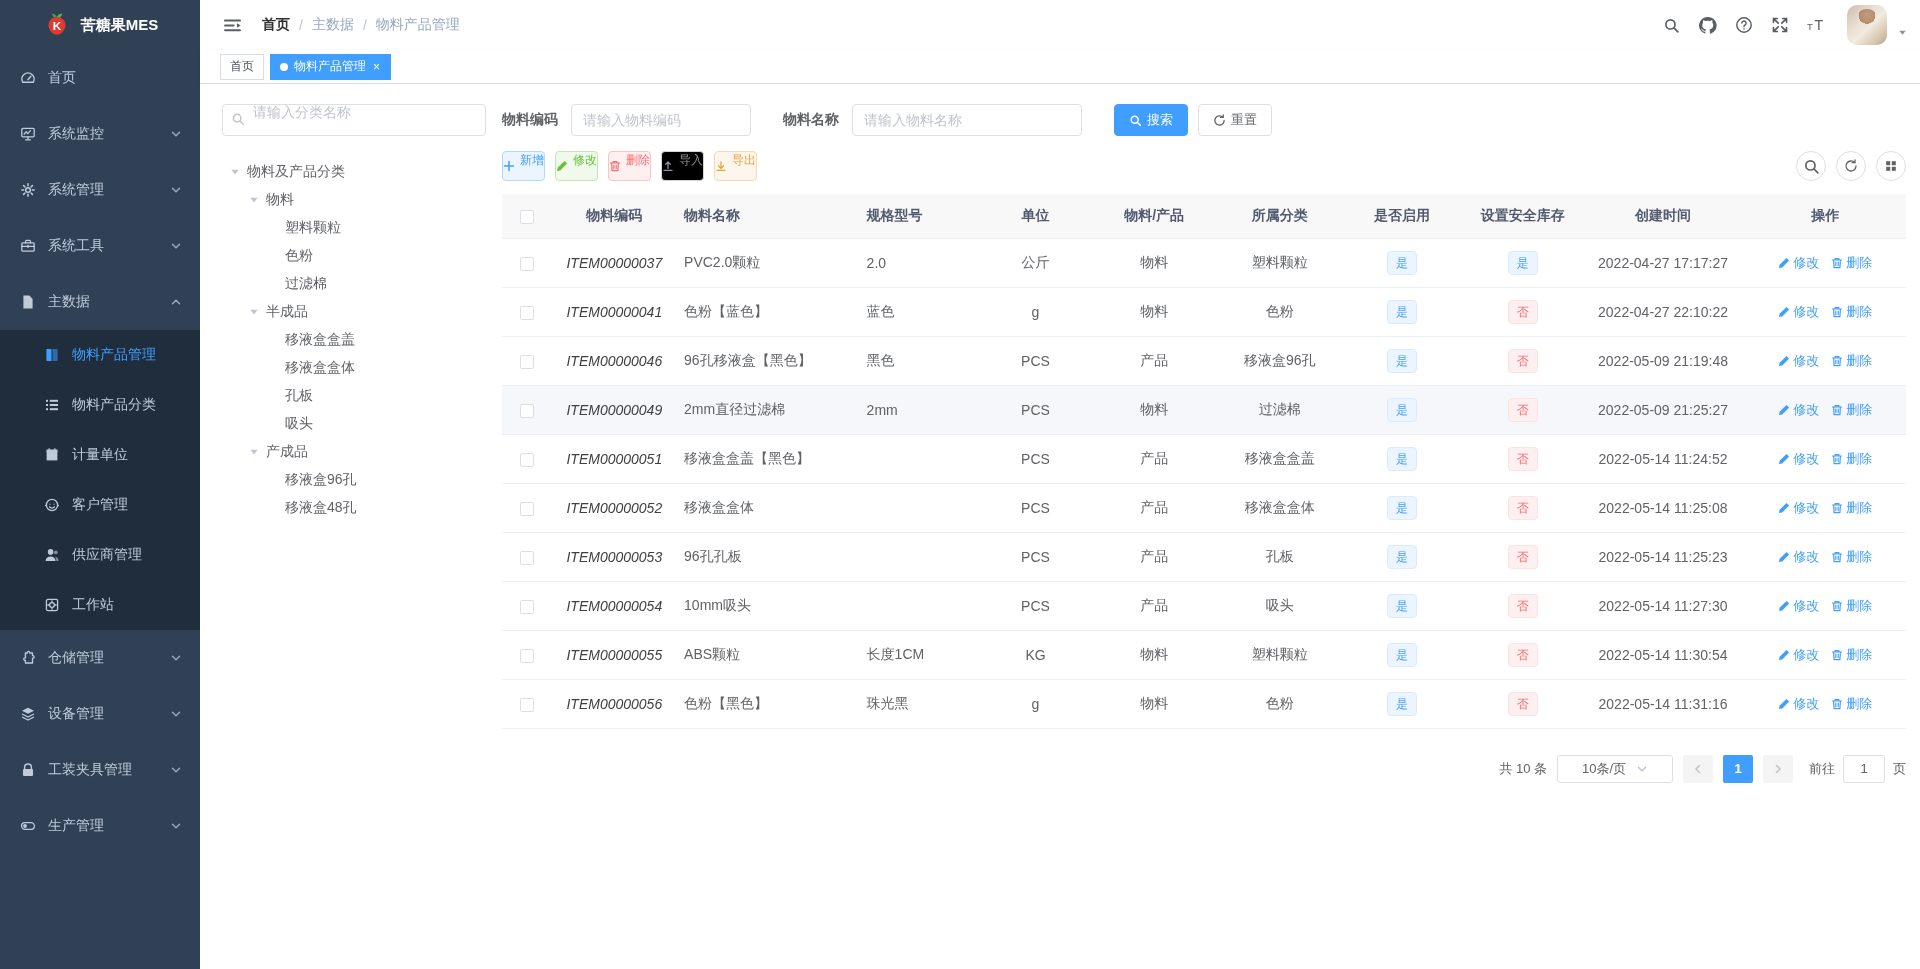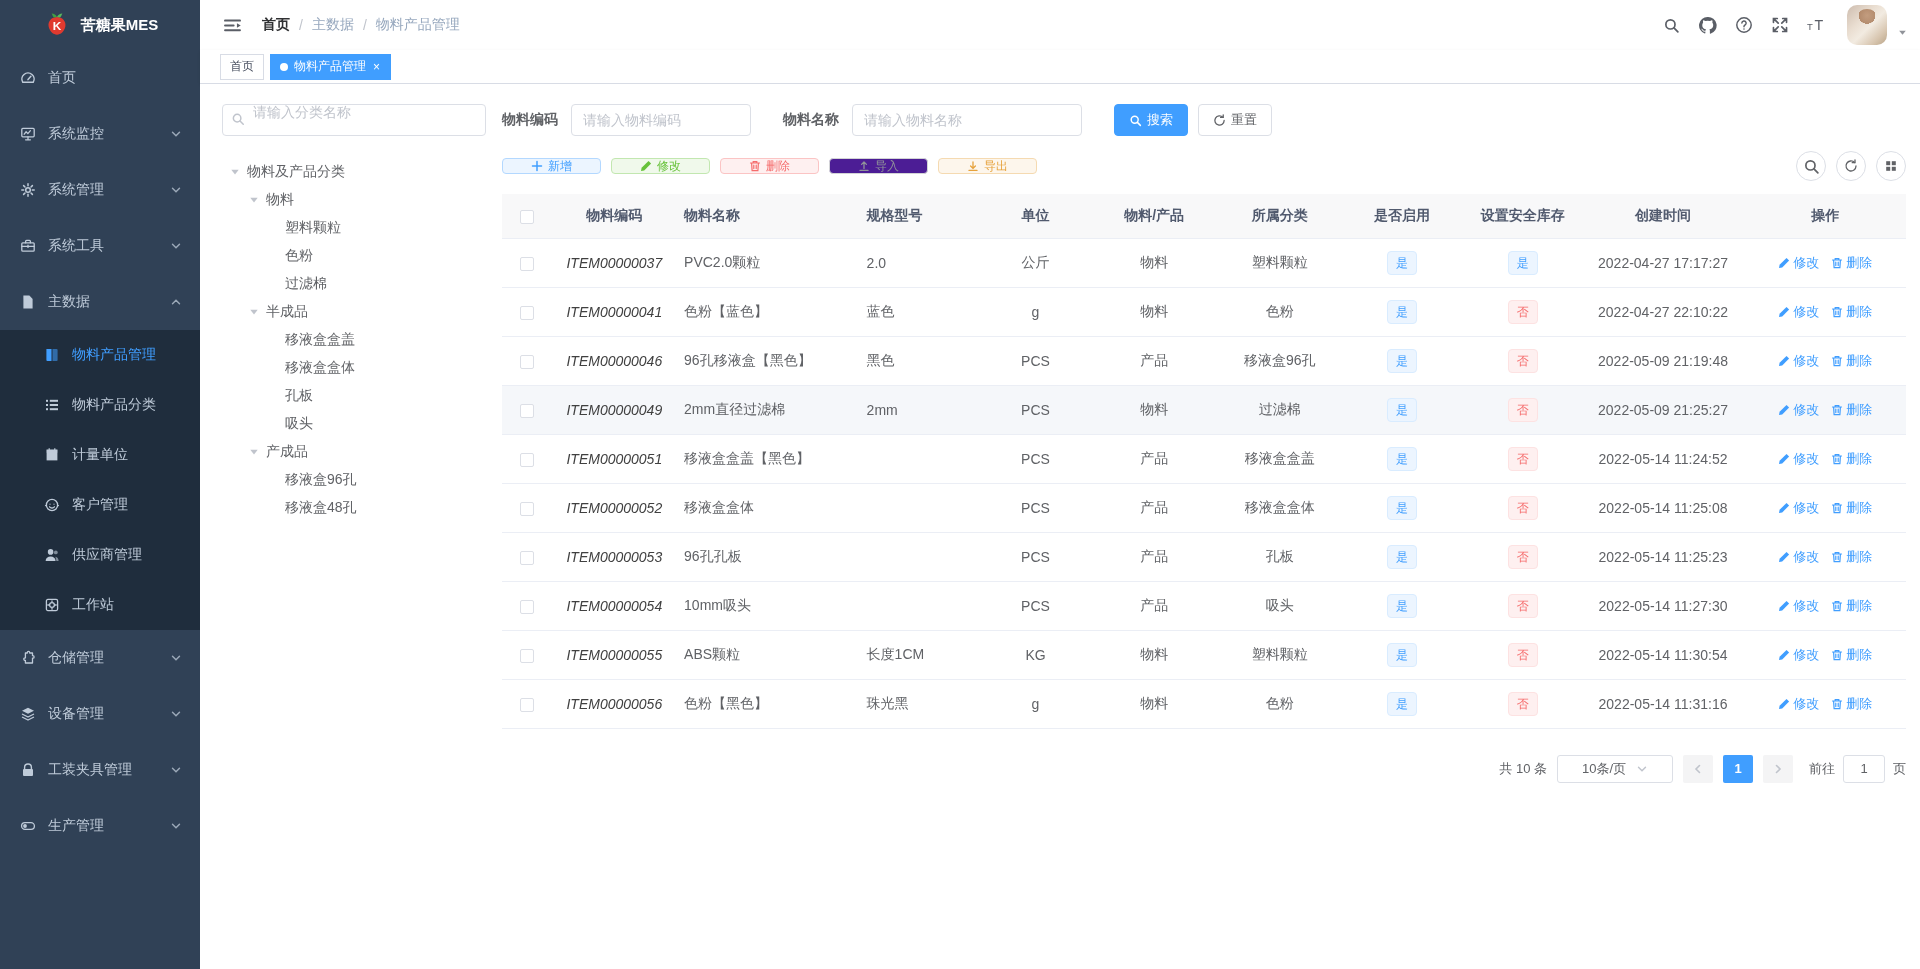--- a/index.html
+++ b/index.html
@@ -68,25 +68,25 @@
   .filter-row { display:flex; align-items:center; margin-bottom:15px; }
   .filter-item { display:flex; align-items:center; margin-right:32px; }
   .filter-label { font-weight:bold; color:#606266; margin-right:13px; white-space:nowrap; }
   .filter-input { width:180px; height:32px; border:1px solid #dcdfe6; border-radius:4px; padding:0 11px; font-size:14px; color:#606266; outline:none; }
   .filter-input.wide { width:230px; }
   .btn { height:32px; padding:0 14px; border-radius:4px; font-size:13px; display:inline-flex; align-items:center; gap:5px; cursor:pointer; border:1px solid #dcdfe6; background:#fff; color:#606266; font-family:inherit; }
   .btn-primary { background:#409eff; border-color:#409eff; color:#fff;text-align:center; }
   .btn + .btn { margin-left:10px; }
 
   .action-row { display:flex; align-items:center; gap:10px; margin-bottom:13px; }
-  .btn-plain { height:16px; padding:0 28px; border-radius:4px; font-size:12px; display:inline-flex; align-items:center; gap:5px; cursor:pointer; border:1px solid; font-family:inherit; }
+  .btn-plain { height:30px; padding:0 0; border-radius:4px; font-size:12px; display:inline-flex; gap:5px; cursor:pointer; border:1px solid; font-family:inherit; }
   .btn-plain.primary { color:#409eff; background:#ecf5ff; border-color:#b3d8ff; }
   .btn-plain.success { color:#67c23a; background:#f0f9eb; border-color:#c2e7b0; }
   .btn-plain.danger  { color:#f56c6c; background:#fef0f0; border-color:#fbc4c4; }
-  .btn-plain.info    { color:#909399; background:#4c1d95; border-color:#d3d4d6; }
+  .btn-plain.info    { color:#909399; background:#000000; border-color:#d3d4d6; }
   .btn-plain.warning { color:#e6a23c; background:#fdf6ec; border-color:#f5dab1; }
   .circle-btns { margin-left:auto; display:flex; gap:10px; }
   .circle-btn { width:30px; height:30px; border-radius:50%; border:1px solid #dcdfe6; background:#fff; color:#606266; display:flex; align-items:center; justify-content:center; cursor:pointer; }
 
   table.grid { width:100%; border-collapse:collapse; table-layout:fixed; font-size:14px; }
   .grid th { background:#f8f8f9; color:#515a6e; font-weight:bold; height:44px; padding:0 8px; border-bottom:1px solid #ebeef5; white-space:nowrap; overflow:hidden; }
   .grid td { height:49px; padding:0 8px; border-bottom:1px solid #ebeef5; color:#606266; white-space:nowrap; overflow:hidden; }
   .grid .c { text-align:center; }
   .grid .l { text-align:left; }
   .grid tr.row-hover td { background:#f5f7fa; }

